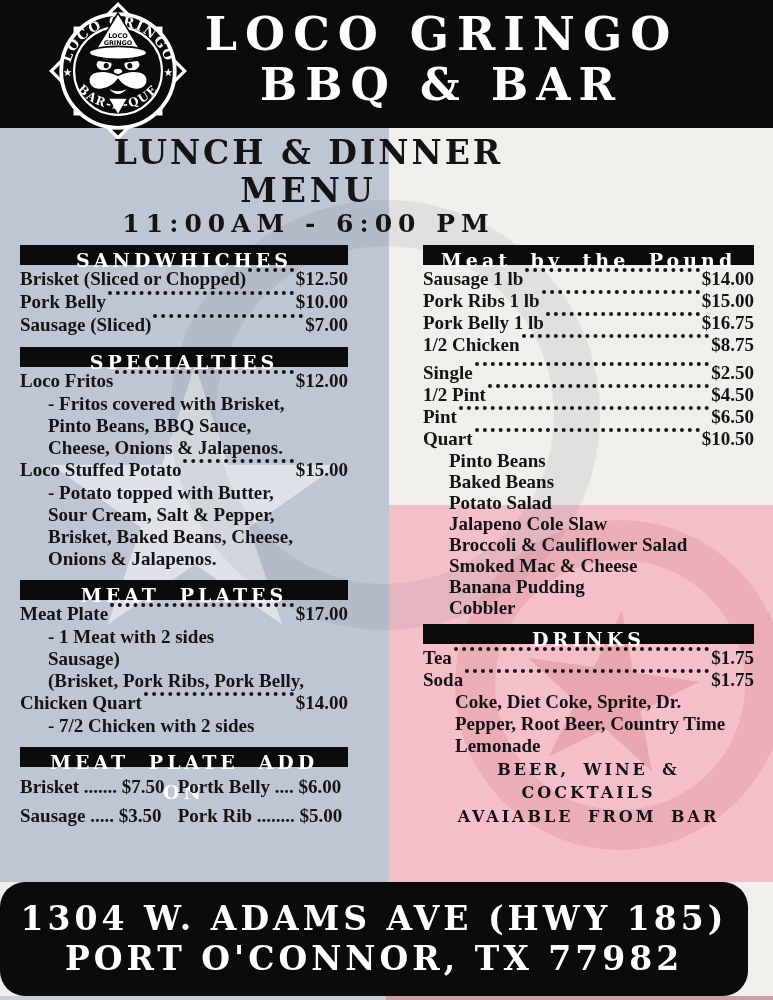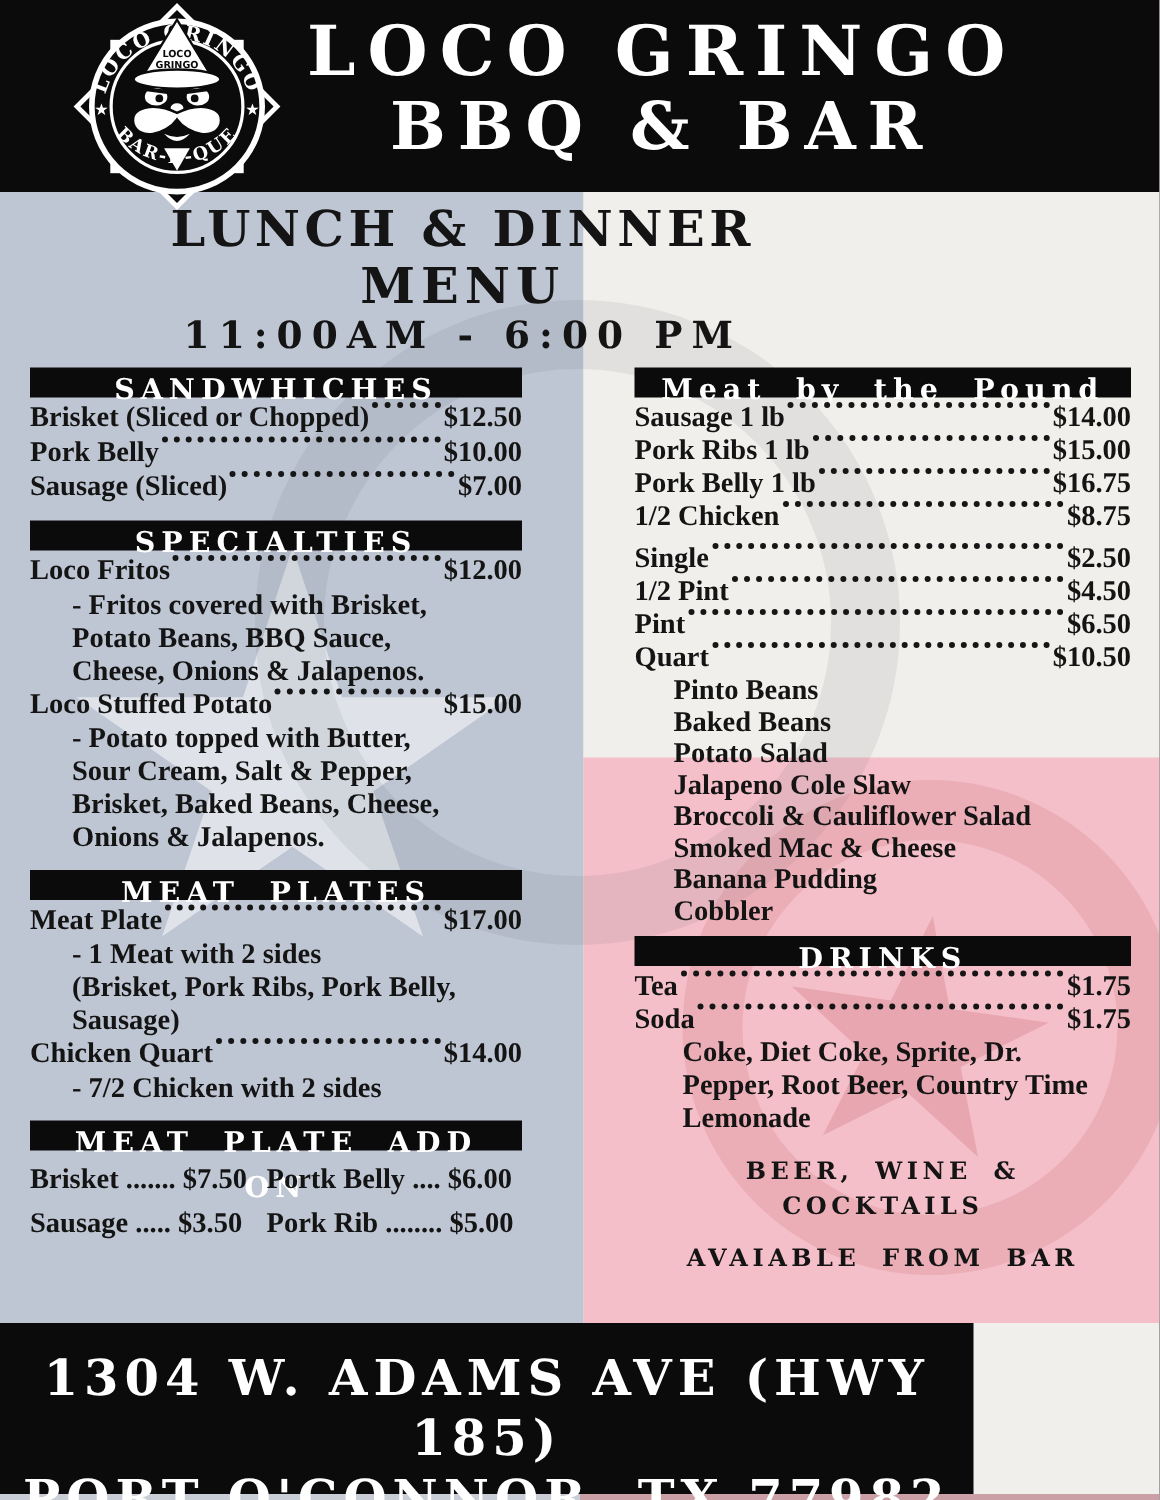--- a/index.html
+++ b/index.html
@@ -52,27 +52,27 @@
   .rows{font-weight:bold;font-size:19px;}
   .row{display:flex;align-items:flex-start;line-height:22px;height:23px;}
   .col-right .row{height:22px;}
   .item-name{white-space:nowrap;}
   .dots{flex:1;border-bottom:4px dotted #161616;margin:0 2px 4px 2px;min-width:8px;}
   .item-price{white-space:nowrap;}
   .desc-line{padding-left:28px;font-weight:bold;font-size:19px;line-height:22px;white-space:nowrap;}
   .plain-item{padding-left:26px;font-weight:bold;font-size:19px;line-height:21px;white-space:nowrap;}
   .drink-desc{padding-left:32px;font-weight:bold;font-size:19px;line-height:22px;white-space:nowrap;}
   .note-line{text-align:center;font-family:"DejaVu Serif",serif;font-weight:bold;font-size:16px;
-    letter-spacing:3px;word-spacing:6px;line-height:23px;margin-top:12px;}
+    letter-spacing:3px;word-spacing:6px;line-height:23px;margin-top:1px;}
   .addon-grid{display:grid;grid-template-columns:1fr 1.08fr;row-gap:7px;margin-top:9px;
     font-weight:bold;font-size:19px;}
 
   
-  .footer{position:absolute;left:0;top:882px;width:649px;height:114px;background:var(--header-bg);
-    color:#fff;text-align:center;font-family:"DejaVu Serif",serif;font-weight:bold;padding-top:17px;}
+  .footer{position:absolute;left:0;top:882px;width:748px;height:114px;background:var(--header-bg);
+    color:#fff;text-align:center;font-family:"DejaVu Serif",serif;font-weight:bold;padding-top:17px;border-radius:25px;}
   .footer-1{font-size:33px;letter-spacing:4px;line-height:40px;}
   .footer-2{font-size:33px;letter-spacing:4px;line-height:40px;}
 </style>
 </head>
 <body>
 
 <div class="page">
 
   <div class="bg bg-blue"></div>
   <div class="bg bg-white"></div>
@@ -159,21 +159,21 @@
 
     <div class="section">
       <div class="section-bar">SPECIALTIES</div>
       <div class="rows">
         <div class="row">
           <span class="item-name">Loco Fritos</span>
           <span class="dots"></span>
           <span class="item-price">$12.00</span>
         </div>
         <div class="desc-line">- Fritos covered with Brisket,</div>
-        <div class="desc-line">Potato Beans, BBQ Sauce,</div>
+        <div class="desc-line">Pinto Beans, BBQ Sauce,</div>
         <div class="desc-line">Cheese, Onions &amp; Jalapenos.</div>
         <div class="row">
           <span class="item-name">Loco Stuffed Potato</span>
           <span class="dots"></span>
           <span class="item-price">$15.00</span>
         </div>
         <div class="desc-line">- Potato topped with Butter,</div>
         <div class="desc-line">Sour Cream, Salt &amp; Pepper,</div>
         <div class="desc-line">Brisket, Baked Beans, Cheese,</div>
         <div class="desc-line">Onions &amp; Jalapenos.</div>
@@ -182,22 +182,22 @@
 
     <div class="section">
       <div class="section-bar">MEAT PLATES</div>
       <div class="rows">
         <div class="row">
           <span class="item-name">Meat Plate</span>
           <span class="dots"></span>
           <span class="item-price">$17.00</span>
         </div>
         <div class="desc-line">- 1 Meat with 2 sides</div>
+        <div class="desc-line">Sausage)</div>
         <div class="desc-line">(Brisket, Pork Ribs, Pork Belly,</div>
-        <div class="desc-line">Sausage)</div>
         <div class="row">
           <span class="item-name">Chicken Quart</span>
           <span class="dots"></span>
           <span class="item-price">$14.00</span>
         </div>
         <div class="desc-line">- 7/2 Chicken with 2 sides</div>
       </div>
     </div>
 
     <div class="section">

